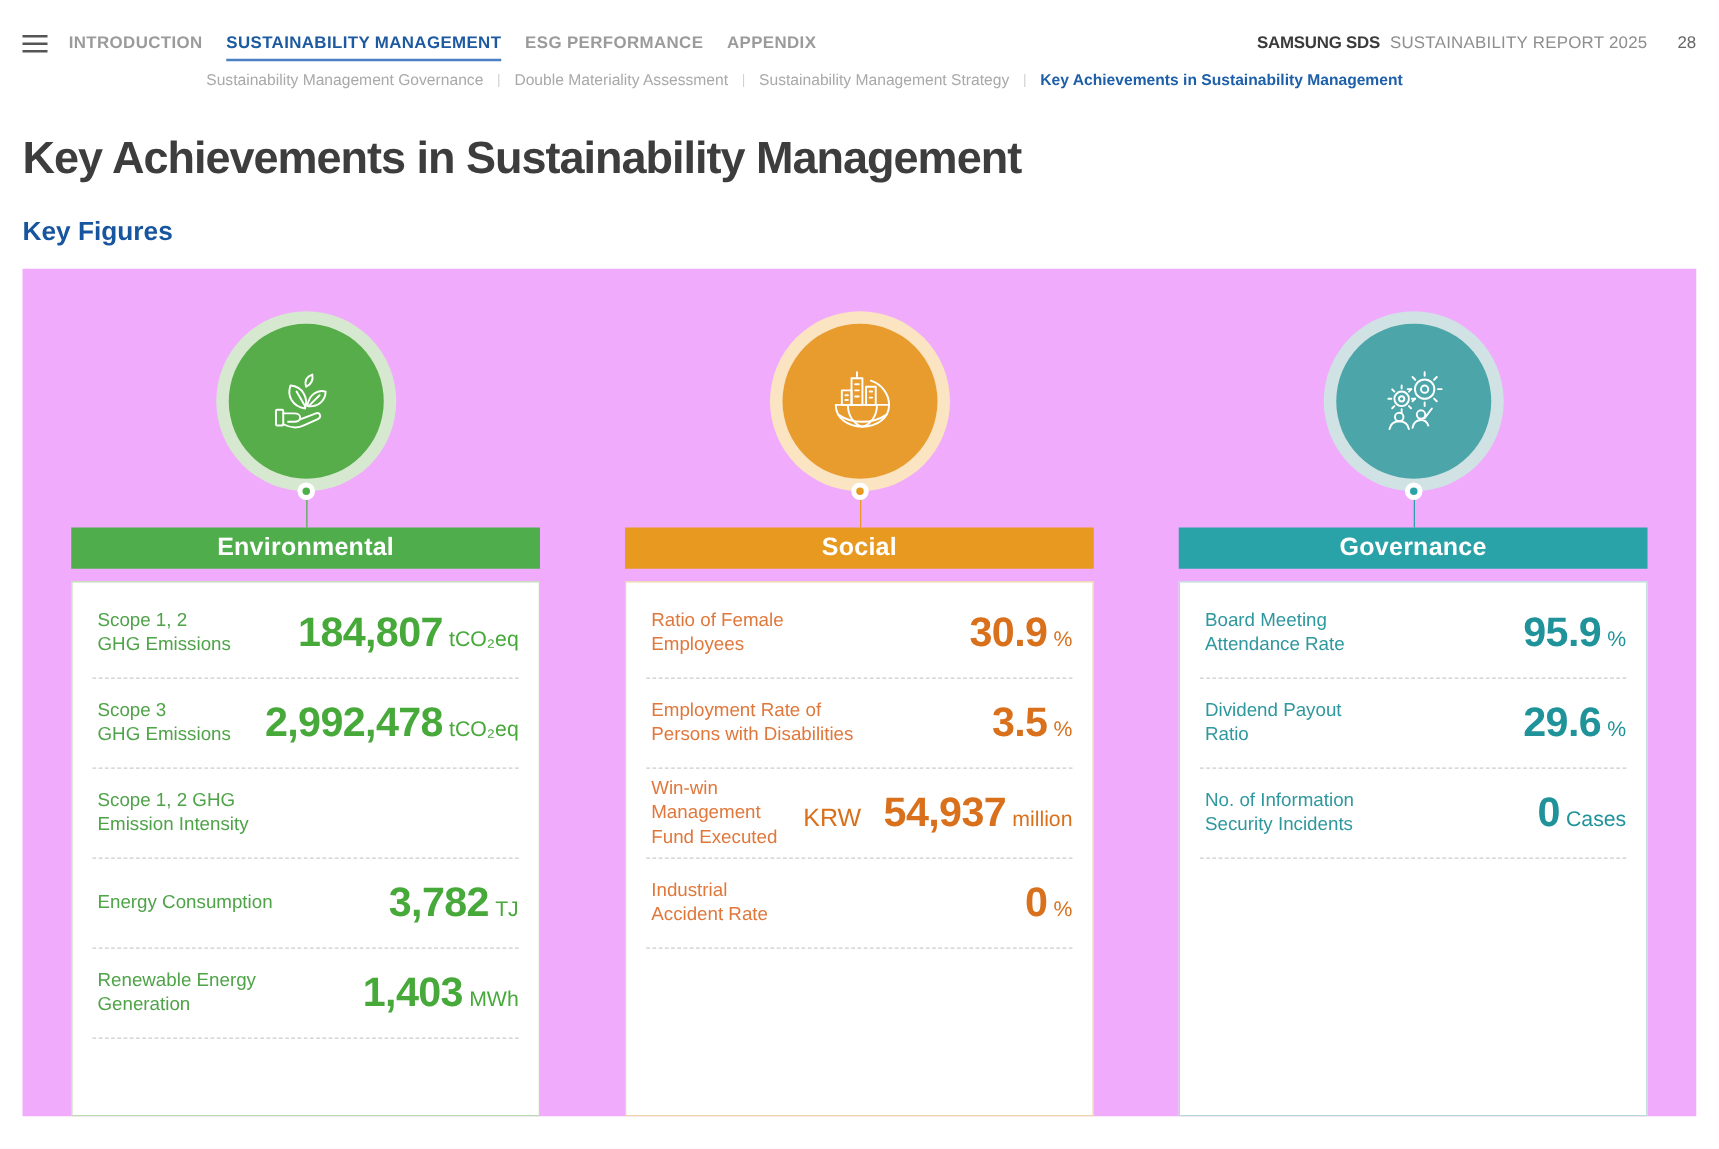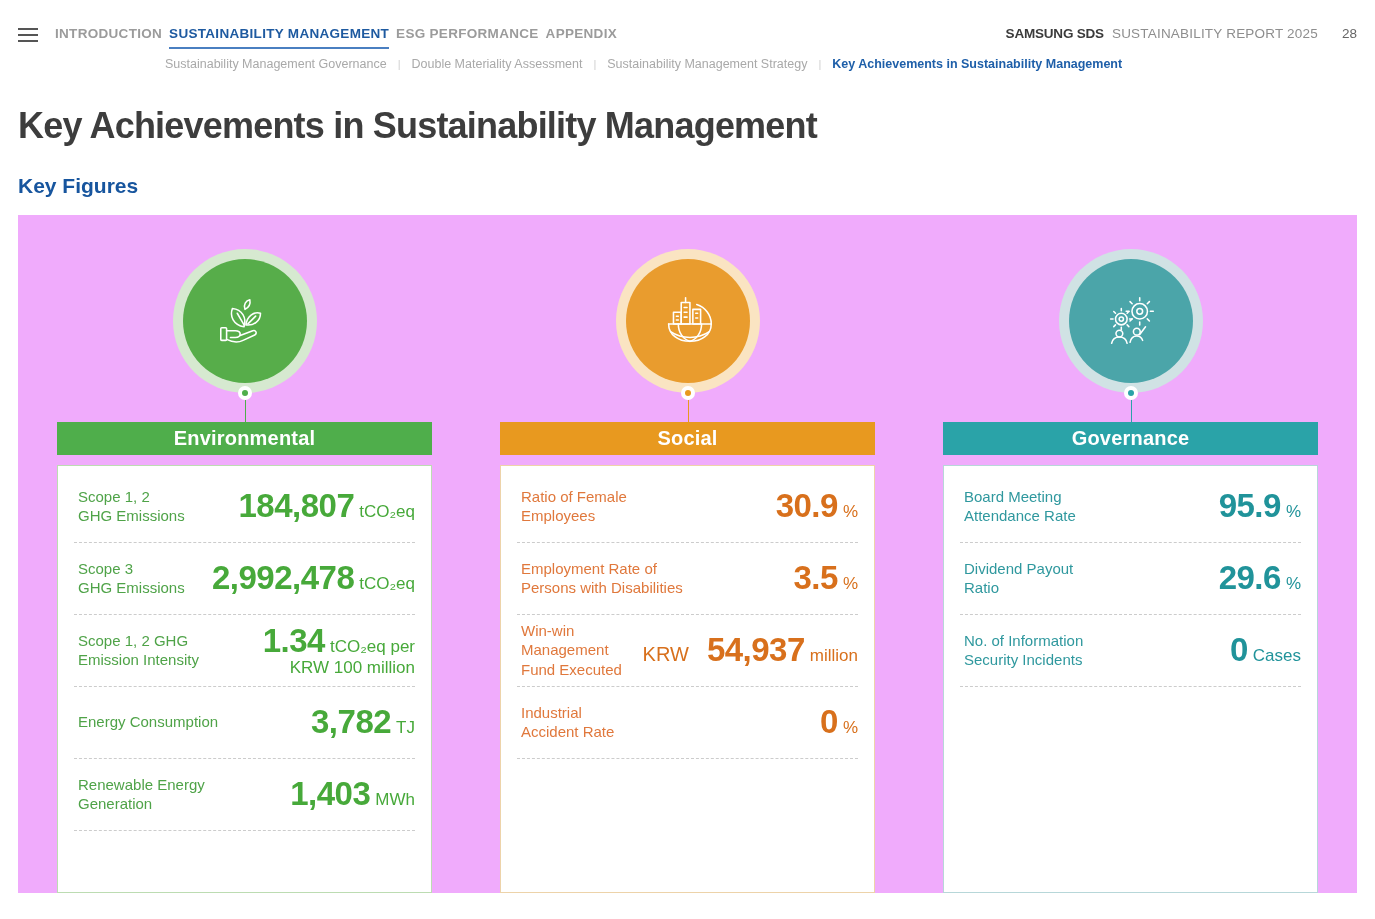--- a/index.html
+++ b/index.html
@@ -5,21 +5,21 @@
   * { margin:0; padding:0; box-sizing:border-box; }
   html,body { width:1375px; height:919px; background:#ffffff; overflow:hidden;
               font-family:"Liberation Sans", sans-serif; }
 
   
   .topbar { padding:26px 18px 0 18px; }
   .topbar-row1 { display:flex; align-items:flex-start; }
   .hamburger { width:20px; height:14px; margin-top:2px; display:flex; flex-direction:column;
                justify-content:space-between; cursor:pointer; }
   .hamburger span { display:block; height:2px; background:#555; }
-  .main-nav { display:flex; margin-left:17px; gap:7px; }
+  .main-nav { display:flex; margin-left:17px; gap:19px; }
   .nav-item { font-size:13.5px; font-weight:bold; letter-spacing:.3px; color:#9b9b9b;
               padding-bottom:6px; cursor:pointer; white-space:nowrap; }
   .nav-item.active { color:#1e5aa0; border-bottom:2px solid #4a7fc1; }
   .report-meta { margin-left:auto; display:flex; align-items:baseline; white-space:nowrap; }
   .brand { font-size:13.5px; font-weight:bold; color:#3b3b3b; letter-spacing:-.2px; }
   .report-title { font-size:13.5px; color:#8e8e8e; margin-left:8px; letter-spacing:.2px; }
   .page-number { font-size:13.5px; color:#666; margin-left:24px; }
 
   .sub-nav { margin:8px 0 4px 147px; display:flex; align-items:center; }
   .subnav-item { font-size:12.5px; color:#a9a9a9; cursor:pointer; white-space:nowrap; }
@@ -129,22 +129,20 @@
         <div class="kpi-value"><span class="kpi-num">184,807</span><span class="kpi-unit">tCO₂eq</span></div>
       </div>
       <div class="kpi-row">
         <div class="kpi-label">Scope 3
 GHG Emissions</div>
         <div class="kpi-value"><span class="kpi-num">2,992,478</span><span class="kpi-unit">tCO₂eq</span></div>
       </div>
       <div class="kpi-row">
         <div class="kpi-label">Scope 1, 2 GHG
 Emission Intensity</div>
-        <div class="kpi-value"><span class="kpi-num">1.34</span><span class="kpi-unit">tCO₂eq per
-KRW 100 million</span></div>
       </div>
       <div class="kpi-row">
         <div class="kpi-label">Energy Consumption</div>
         <div class="kpi-value"><span class="kpi-num">3,782</span><span class="kpi-unit">TJ</span></div>
       </div>
       <div class="kpi-row">
         <div class="kpi-label">Renewable Energy
 Generation</div>
         <div class="kpi-value"><span class="kpi-num">1,403</span><span class="kpi-unit">MWh</span></div>
       </div>

